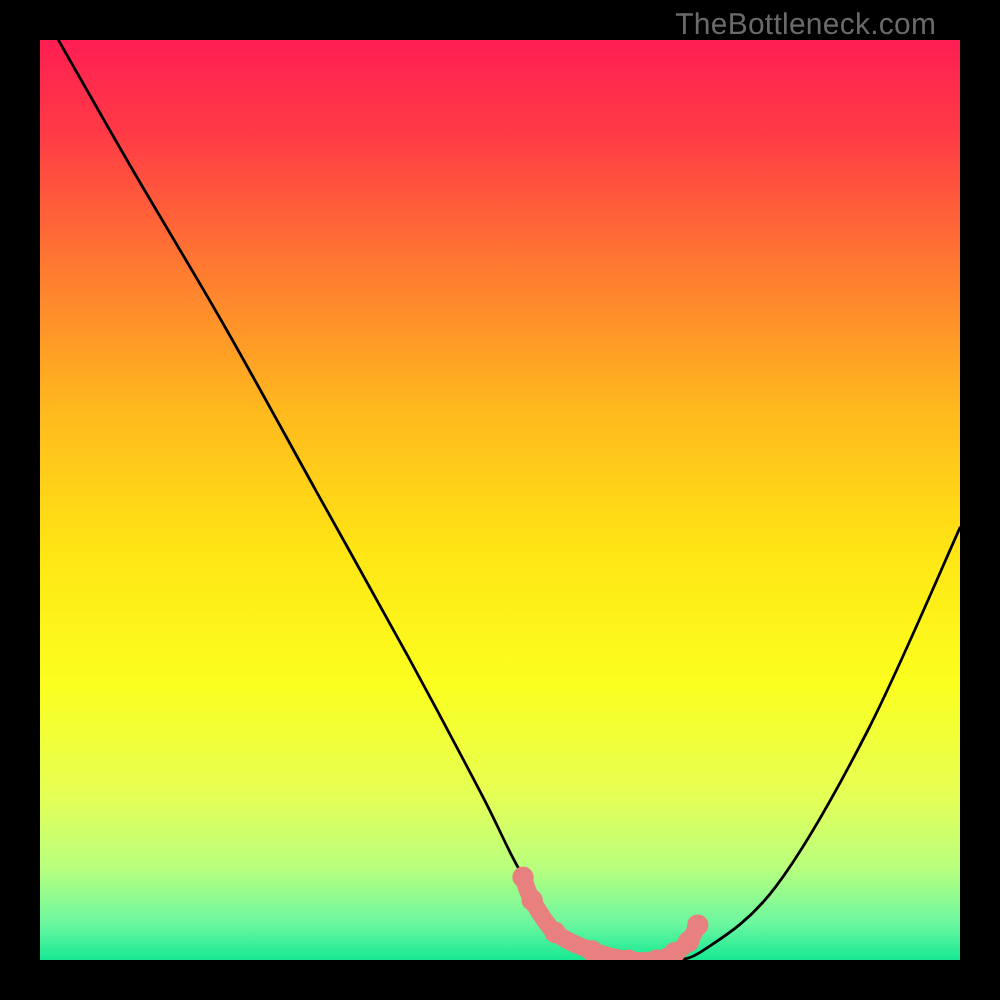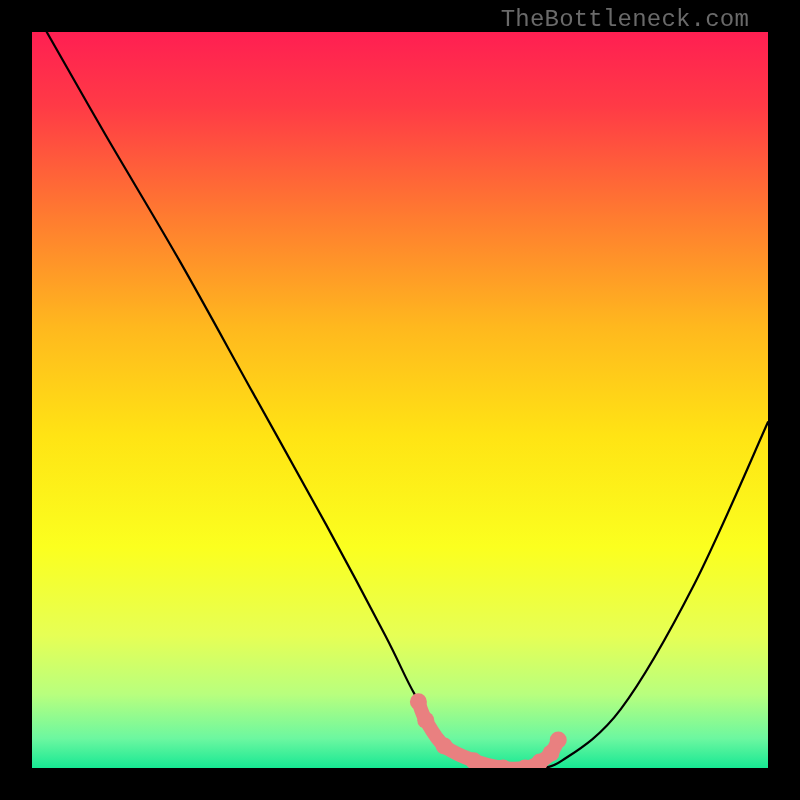--- a/index.html
+++ b/index.html
@@ -9,21 +9,20 @@
     height: 800px;
     background: #000;
     overflow: hidden;
     font-family: Arial, Helvetica, sans-serif;
   }
   .stage {
     position: relative;
     width: 761px;
     height: 800px;
     background: #000;
-    font-family: Liberation Mono, monospace;
   }
   .plot-area {
     position: absolute;
     left: 32px;
     top: 32px;
     width: 736px;
     height: 736px;
     overflow: hidden;
   }
   .gradient {

